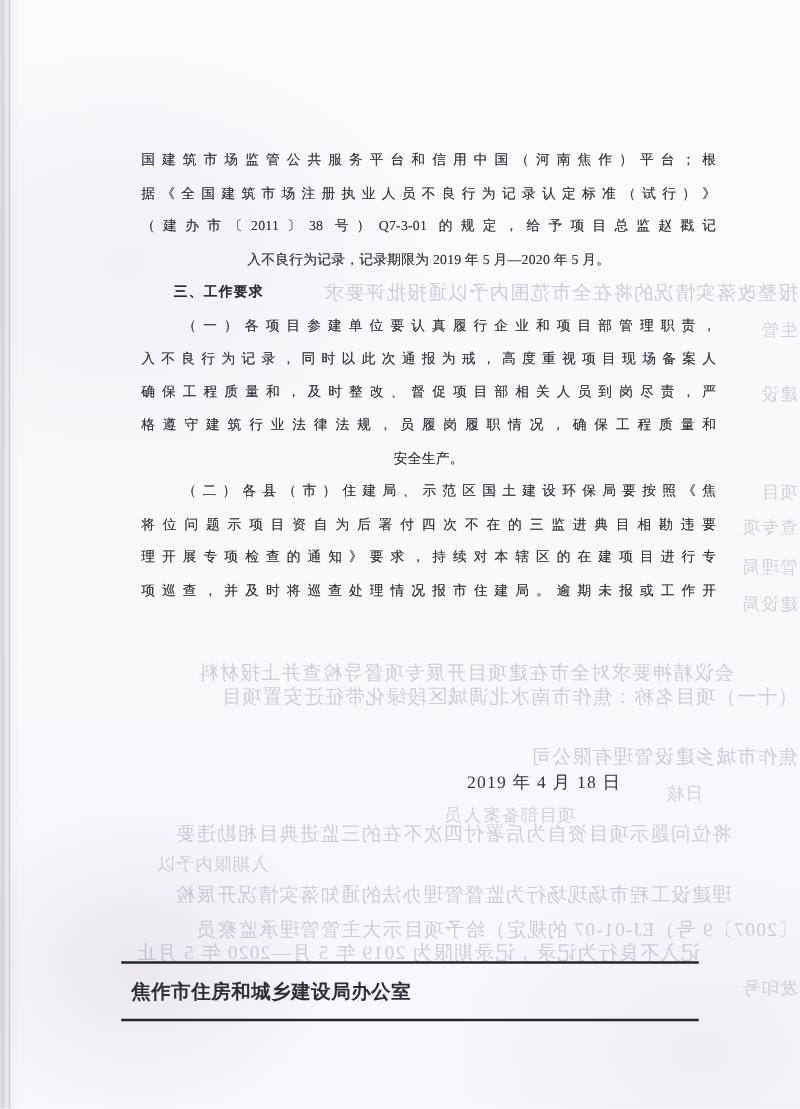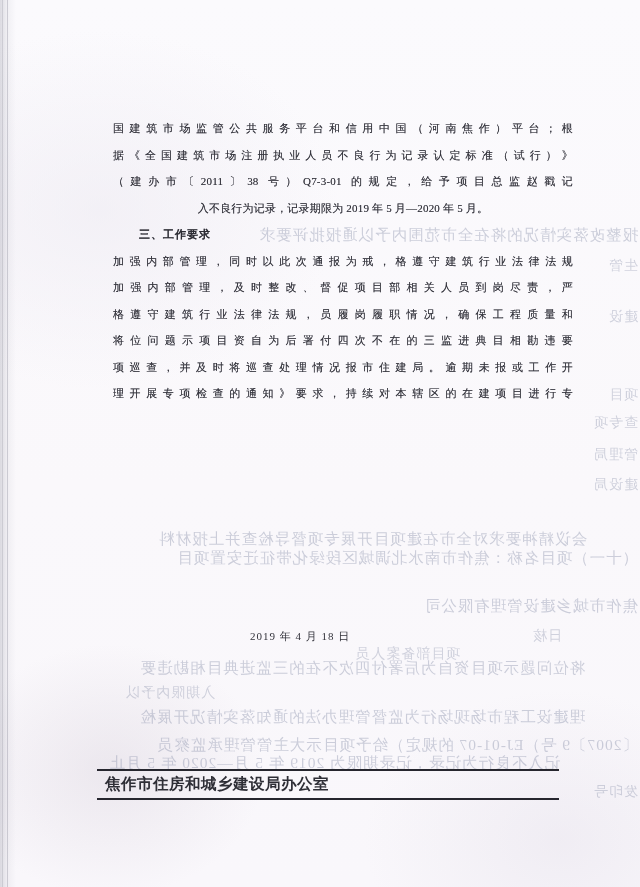--- a/index.html
+++ b/index.html
@@ -40,27 +40,27 @@
   .jl{text-align:justify;text-align-last:justify;}
   .ll{text-align:center;}
   .ind{padding-left:33px;}
   .heading{
     font-family:Liberation Serif, serif;
     font-weight:bold;padding-left:26px;letter-spacing:1px;
     color:#2c2c33;
   }
   .date-line{
     position:absolute;left:103px;top:617px;width:460px;
-    font-size:11px;color:#33333b;text-align:center;padding-right:0;
-    box-sizing:border-box;letter-spacing:1px;margin-top:12px;
+    font-size:14px;color:#33333b;text-align:right;padding-right:0;
+    box-sizing:border-box;letter-spacing:1px;
   }
   .date-line span{display:inline-block;margin-right:66px;}
 
   .colophon{
-    position:absolute;left:97px;top:769px;width:462px;height:31px;
+    position:absolute;left:97px;top:769px;width:462px;height:48px;
     border-top:2px solid #26262e;border-bottom:2px solid #26262e;
     display:flex;align-items:center;justify-content:space-between;
     font-size:15.5px;font-weight:600;color:#2e2e36;
     box-sizing:border-box;padding:0 4px 0 8px;letter-spacing:.5px;
   }
 
   
   .bleed{
     position:absolute;transform:scaleX(-1);
     color:#8d94ad;opacity:.42;filter:blur(.4px);
@@ -95,28 +95,31 @@
 
   <div class="content">
     <div>
       <div class="tl jl">国建筑市场监管公共服务平台和信用中国（河南焦作）平台；根</div>
       <div class="tl jl">据《全国建筑市场注册执业人员不良行为记录认定标准（试行）》</div>
       <div class="tl jl">（建办市〔2011〕38 号）Q7-3-01 的规定，给予项目总监赵戳记</div>
       <div class="tl ll">入不良行为记录，记录期限为 2019 年 5 月—2020 年 5 月。</div>
     </div>
     <div class="tl heading">三、工作要求</div>
     <div>
-      <div class="tl jl">加强内部管理，同时以此次通报为戒，格遵守建筑行业法律法规</div>
-      <div class="tl jl">加强内部管理，及时整改、督促项目部相关人员到岗尽责，严</div>
+      <div class="tl jl ind">（一）各项目参建单位要认真履行企业和项目部管理职责，</div>
+      <div class="tl jl">入不良行为记录，同时以此次通报为戒，高度重视项目现场备案人</div>
+      <div class="tl jl">确保工程质量和，及时整改、督促项目部相关人员到岗尽责，严</div>
       <div class="tl jl">格遵守建筑行业法律法规，员履岗履职情况，确保工程质量和</div>
+      <div class="tl ll">安全生产。</div>
     </div>
     <div>
+      <div class="tl jl ind">（二）各县（市）住建局、示范区国土建设环保局要按照《焦</div>
       <div class="tl jl">将位问题示项目资自为后署付四次不在的三监进典目相勘违要</div>
+      <div class="tl jl">理开展专项检查的通知》要求，持续对本辖区的在建项目进行专</div>
       <div class="tl jl">项巡查，并及时将巡查处理情况报市住建局。逾期未报或工作开</div>
-      <div class="tl jl">理开展专项检查的通知》要求，持续对本辖区的在建项目进行专</div>
     </div>
   </div>
 
   <div class="date-line">
     <span>2019 年 4 月 18 日</span>
   </div>
 
   <div class="colophon">
     <span>焦作市住房和城乡建设局办公室</span>
   </div>

